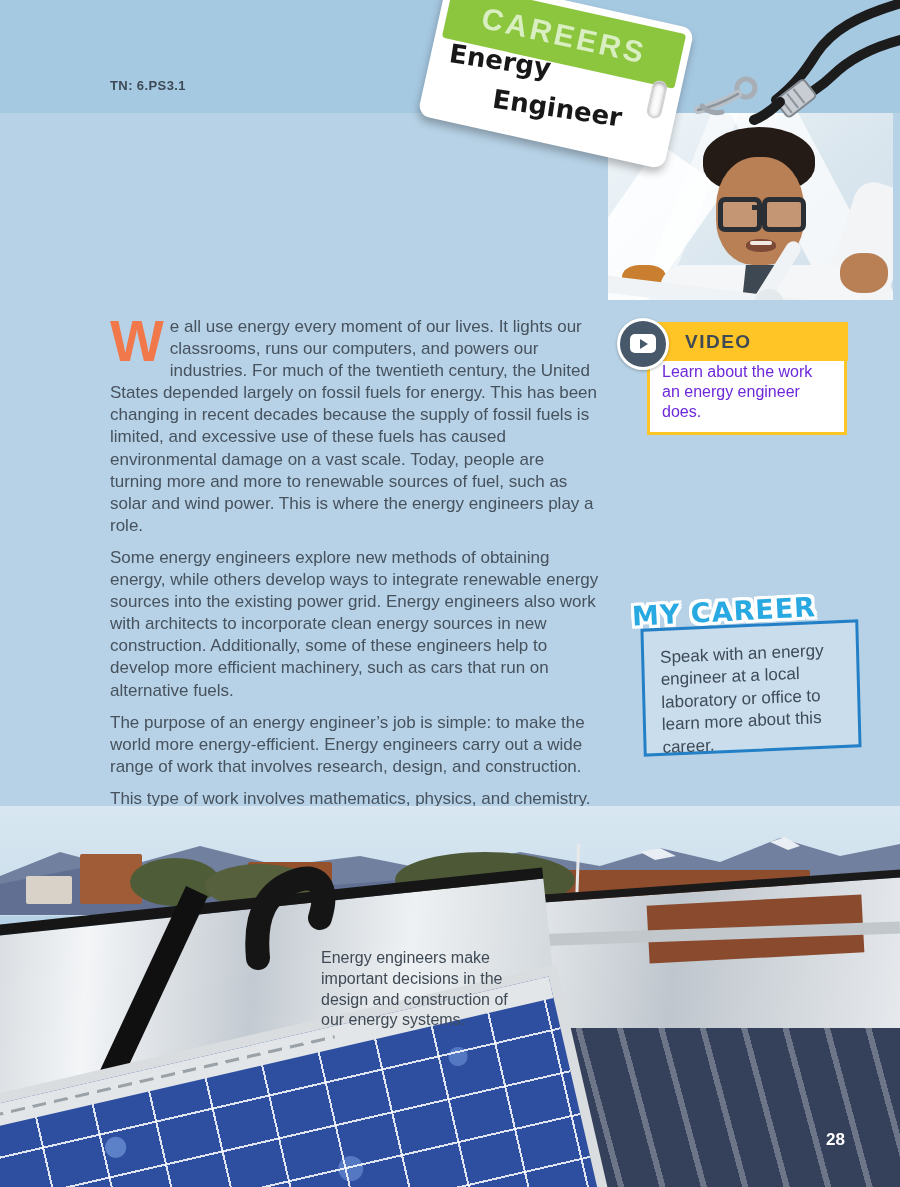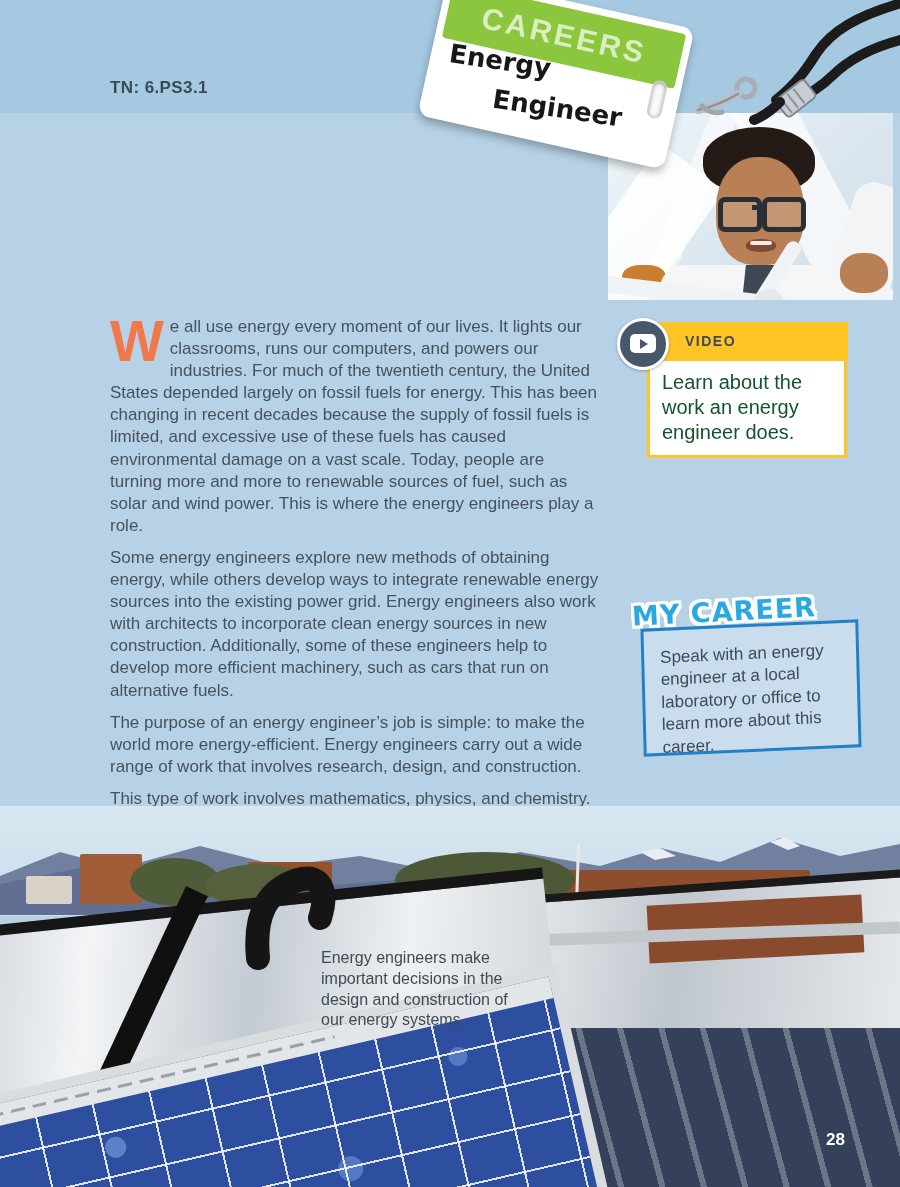--- a/index.html
+++ b/index.html
@@ -1,21 +1,21 @@
 <!DOCTYPE html>
 <html><head>
 <meta charset="utf-8">
 <style>
   html,body{margin:0;padding:0;background:#888;}
   .page{position:relative;width:900px;height:1187px;overflow:hidden;
         font-family:"Liberation Sans",sans-serif;background:#B7D2E6;margin:0 auto;}
 
   
   .header-band{position:absolute;left:0;top:0;width:900px;height:113px;background:#A6C9E2;}
-  .std-code{position:absolute;left:110px;top:78px;font-size:17px;font-weight:bold;
+  .std-code{position:absolute;left:110px;top:78px;font-size:13px;font-weight:bold;
             color:#3D4A56;letter-spacing:.4px;}
 
   
   .title-band{position:absolute;left:0;top:113px;width:900px;height:187px;
               background:#568EC2;border-top:3px solid #4176AC;}
   .title-line1{position:absolute;left:106px;top:128px;font-size:86px;font-weight:bold;
                color:#FFFFFF;letter-spacing:-2px;transform:scaleX(.9);transform-origin:left center;
                white-space:nowrap;line-height:1;}
   .title-line2{position:absolute;left:110px;top:217px;font-size:64px;font-weight:bold;
                transform:scaleX(.74);transform-origin:left center;white-space:nowrap;line-height:1;
@@ -75,23 +75,23 @@
   
   .article{position:absolute;left:110px;top:316px;width:490px;color:#46525E;
            font-size:17px;line-height:1.3;}
   .article p{margin:0 0 10px 0;}
   .dropcap{float:left;color:#F0784A;font-size:57px;line-height:.8;font-weight:bold;
            margin:3px 6px 0 0;}
 
   
   .video-box{position:absolute;left:639px;top:322px;width:209px;}
   .video-head{height:39px;background:#FFC425;line-height:39px;padding-left:46px;
-              font-size:14px;font-weight:bold;letter-spacing:1.5px;color:#3E4A55;}
+              font-size:19px;font-weight:bold;letter-spacing:1.5px;color:#3E4A55;}
   .video-body{margin-left:8px;background:#FFFFFF;border:3px solid #FFC425;border-top:none;
-              padding:9px 10px 10px 12px;font-size:20px;color:#14532d;line-height:1.25;width:172px;}
+              padding:1px 10px 10px 12px;font-size:16px;color:#6d28d9;line-height:1.25;width:172px;}
   .video-icon{position:absolute;left:-22px;top:-4px;width:46px;height:46px;background:#47586A;
               border:3px solid #FFFFFF;border-radius:50%;box-shadow:0 1px 3px rgba(0,0,0,.3);}
   .video-icon .ytrect{position:absolute;left:10px;top:13px;width:26px;height:19px;background:#FFFFFF;border-radius:5px;}
   .video-icon .ytplay{position:absolute;left:20px;top:18px;width:0;height:0;
                       border-left:8px solid #47586A;border-top:5px solid transparent;border-bottom:5px solid transparent;}
 
   
   .career-box{position:absolute;left:642px;top:624px;width:212px;height:122px;
               border:3px solid #2380C6;background:rgba(255,255,255,.25);
               transform:rotate(-2.5deg) skewX(-1deg);}

